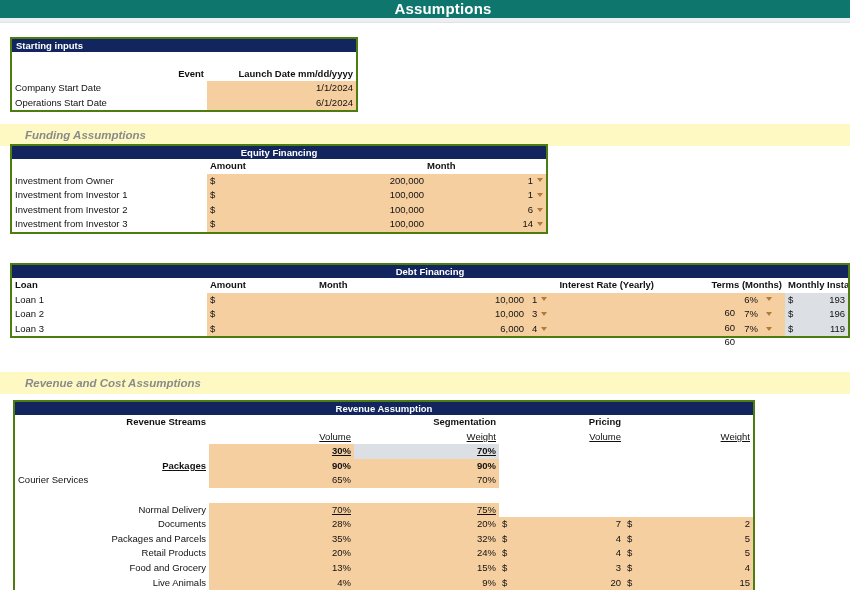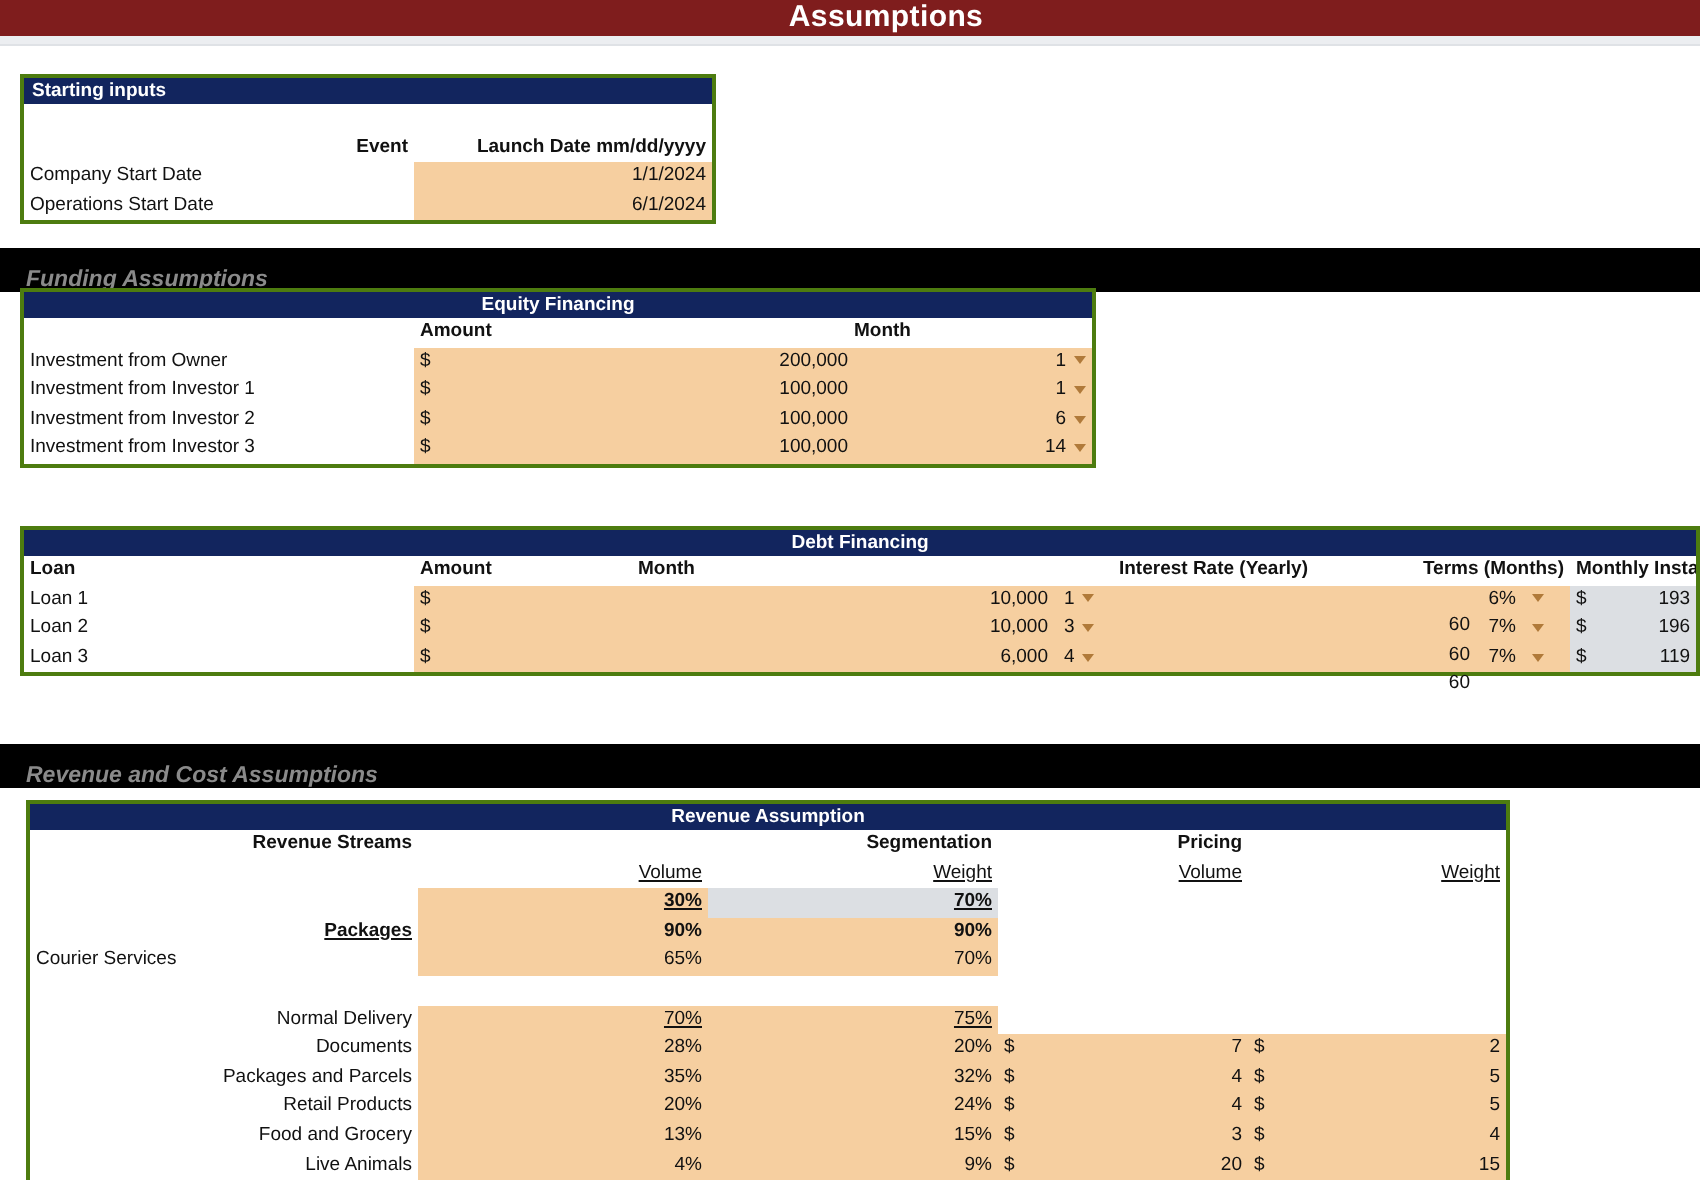--- a/index.html
+++ b/index.html
@@ -11,21 +11,21 @@
     font-family: "Liberation Sans", sans-serif;
     font-size: 9.5px;
     color: #111111;
     overflow: hidden;
     position: relative;
   }
 
   
   .banner {
     height: 18px;
-    background: #7f1d1d;
+    background: #0f766e;
     position: relative;
   }
   .banner-title {
     position: absolute;
     left: 0; right: 0; top: 0;
     line-height: 18px;
     text-align: center;
     color: #ffffff;
     font-weight: bold;
     font-size: 15px;
@@ -34,25 +34,25 @@
     box-sizing: border-box;
   }
   .banner-underline {
     height: 4px;
     background: #eceef1;
     border-bottom: 1px solid #dfe2e6;
   }
 
   
   .section-band {
-    background: #000000;
+    background: #fef9c3;
     height: 22px;
     display: flex;
-    align-items: flex-end;
-    padding-left: 13px;
+    align-items: center;
+    padding-left: 25px;
     box-sizing: border-box;
   }
   .section-band span {
     font-style: italic;
     font-weight: bold;
     font-size: 11.5px;
     color: #8a8a8a;
   }
 
   

